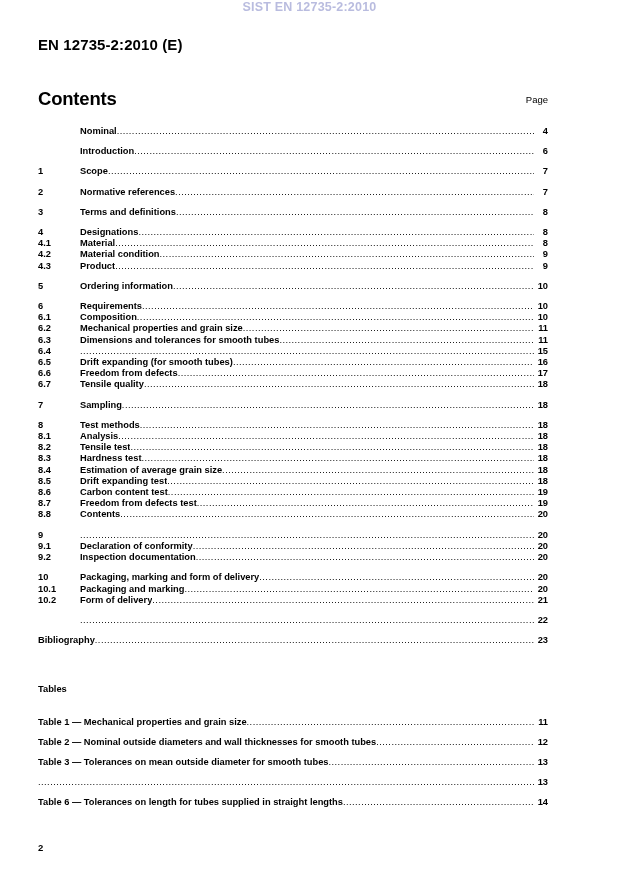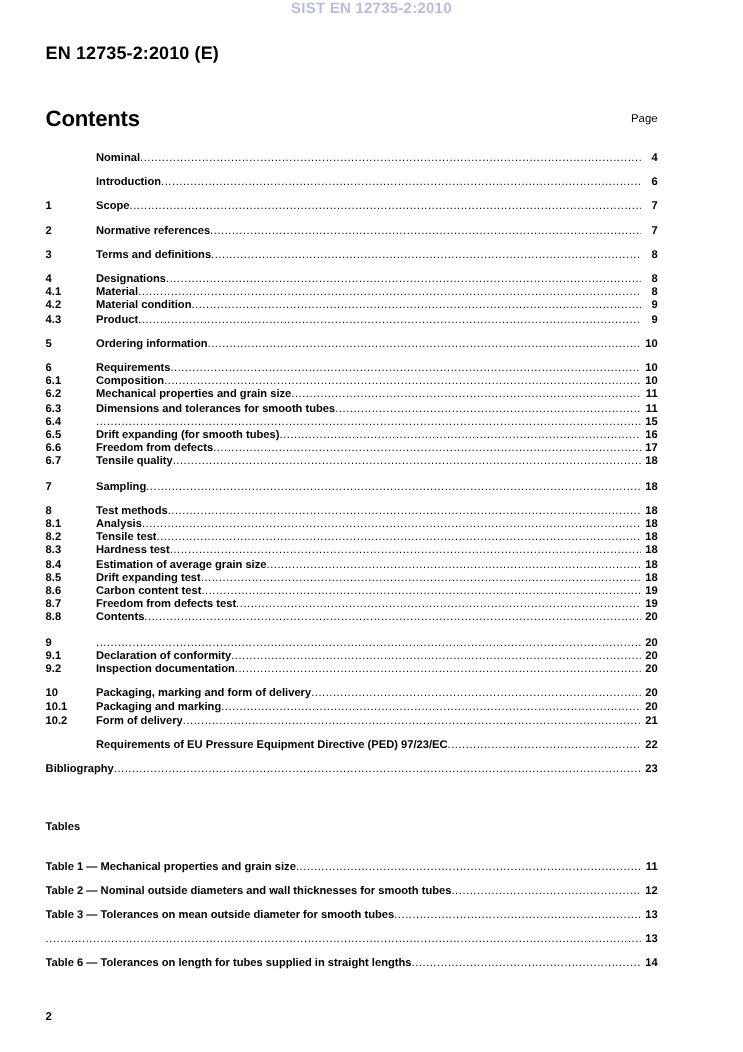--- a/index.html
+++ b/index.html
@@ -368,21 +368,20 @@
         <span class="pg">20</span>
       </div>
       <div class="toc-row">
         <span class="num">10.2</span>
         <span class="label">Form of delivery</span>
         <span class="dots">...................................................................................................................................................................................</span>
         <span class="pg">21</span>
       </div>
       <div class="toc-row annex gap-md">
         <span class="annex-l2">
-          <span class="label">Requirements of EU Pressure Equipment Directive (PED) 97/23/EC</span>
           <span class="dots">...................................................................................................................................................................................</span>
           <span class="pg">22</span>
         </span>
       </div>
       <div class="toc-row gap-md">
         <span class="label">Bibliography</span>
         <span class="dots">...................................................................................................................................................................................</span>
         <span class="pg">23</span>
       </div>
     </div>

